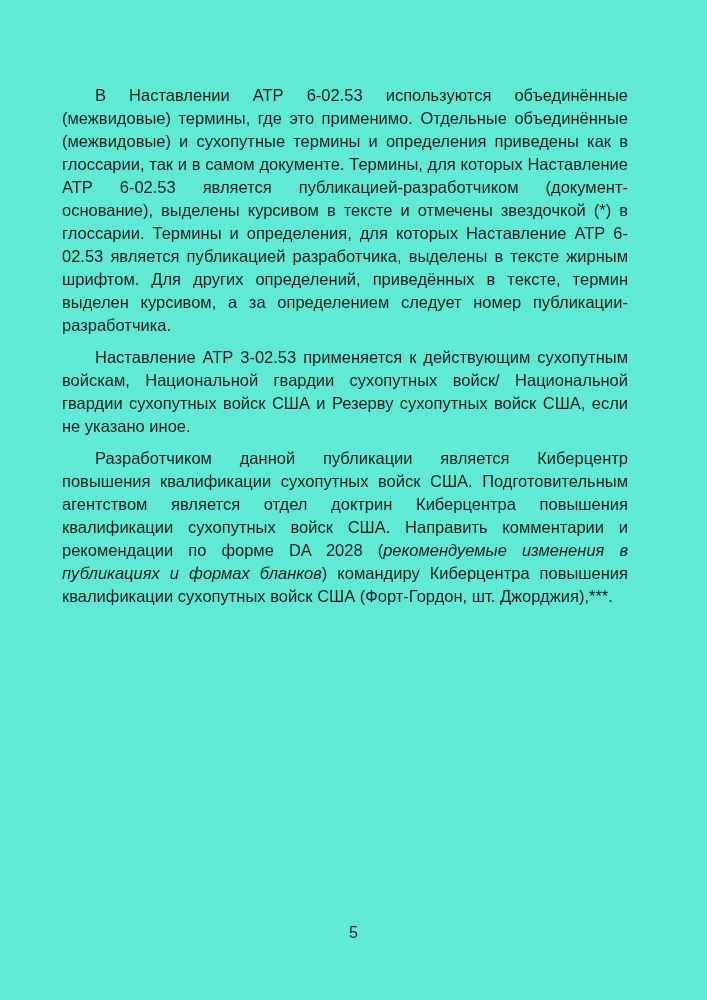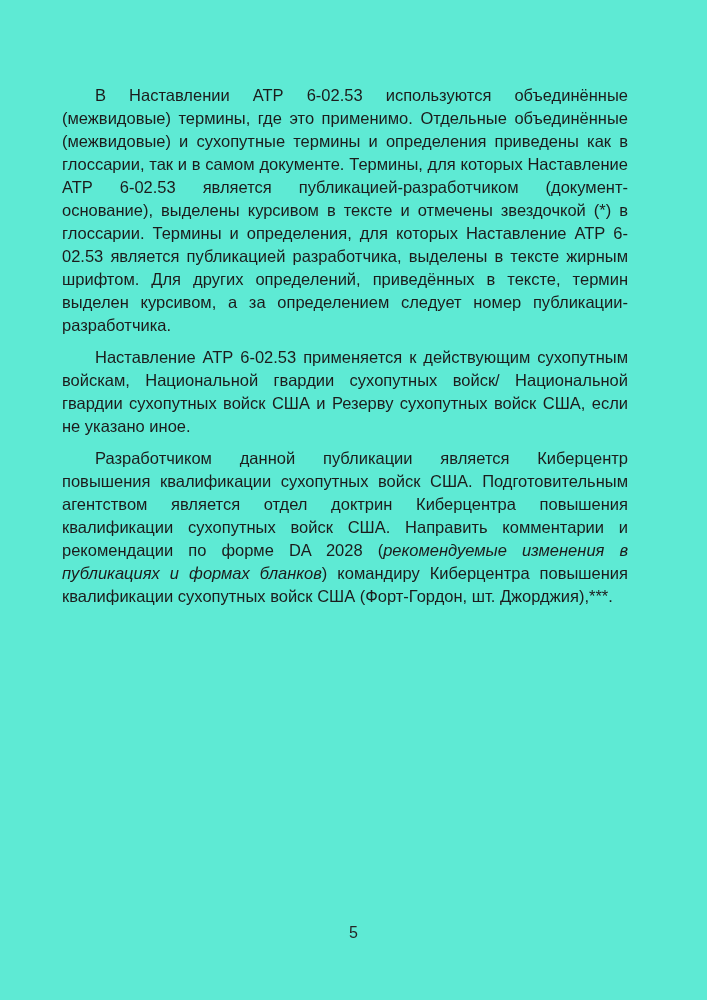--- a/index.html
+++ b/index.html
@@ -42,17 +42,17 @@
     font-size: 16px;
     color: #262626;
   }
 </style>
 </head>
 <body>
 
 <div class="page">
   <div class="content">
     <p class="para"><span>В Наставлении АТР 6-02.53 используются объединённые (межвидовые) термины, где это применимо. Отдельные объединённые (межвидовые) и сухопутные термины и определения приведены как в глоссарии, так и в самом документе. Термины, для которых Наставление АТР 6-02.53 является публикацией-разработчиком (документ- основание), выделены курсивом в тексте и отмечены звездочкой (*) в глоссарии. Термины и определения, для которых Наставление АТР 6-02.53 является публикацией разработчика, выделены в тексте жирным шрифтом. Для других определений, приведённых в тексте, термин выделен курсивом, а за определением следует номер публикации-разработчика.</span></p>
-    <p class="para"><span>Наставление АТР 6-02.53 применяется к действующим сухопутным войскам, Национальной гвардии сухопутных войск/ Национальной гвардии сухопутных войск США и Резерву сухопутных войск США, если не указано иное.</span></p>
+    <p class="para"><span>Наставление АТР 3-02.53 применяется к действующим сухопутным войскам, Национальной гвардии сухопутных войск/ Национальной гвардии сухопутных войск США и Резерву сухопутных войск США, если не указано иное.</span></p>
     <p class="para"><span>Разработчиком данной публикации является Киберцентр повышения квалификации сухопутных войск США. Подготовительным агентством является отдел доктрин Киберцентра повышения квалификации сухопутных войск США. Направить комментарии и рекомендации по форме DA 2028 (</span><span class="italic">рекомендуемые изменения в публикациях и формах бланков</span><span>) командиру Киберцентра повышения квалификации сухопутных войск США (Форт-Гордон, шт. Джорджия),***.</span></p>
   </div>
   <div class="page-number">5</div>
 </div>
 
 </body></html>

